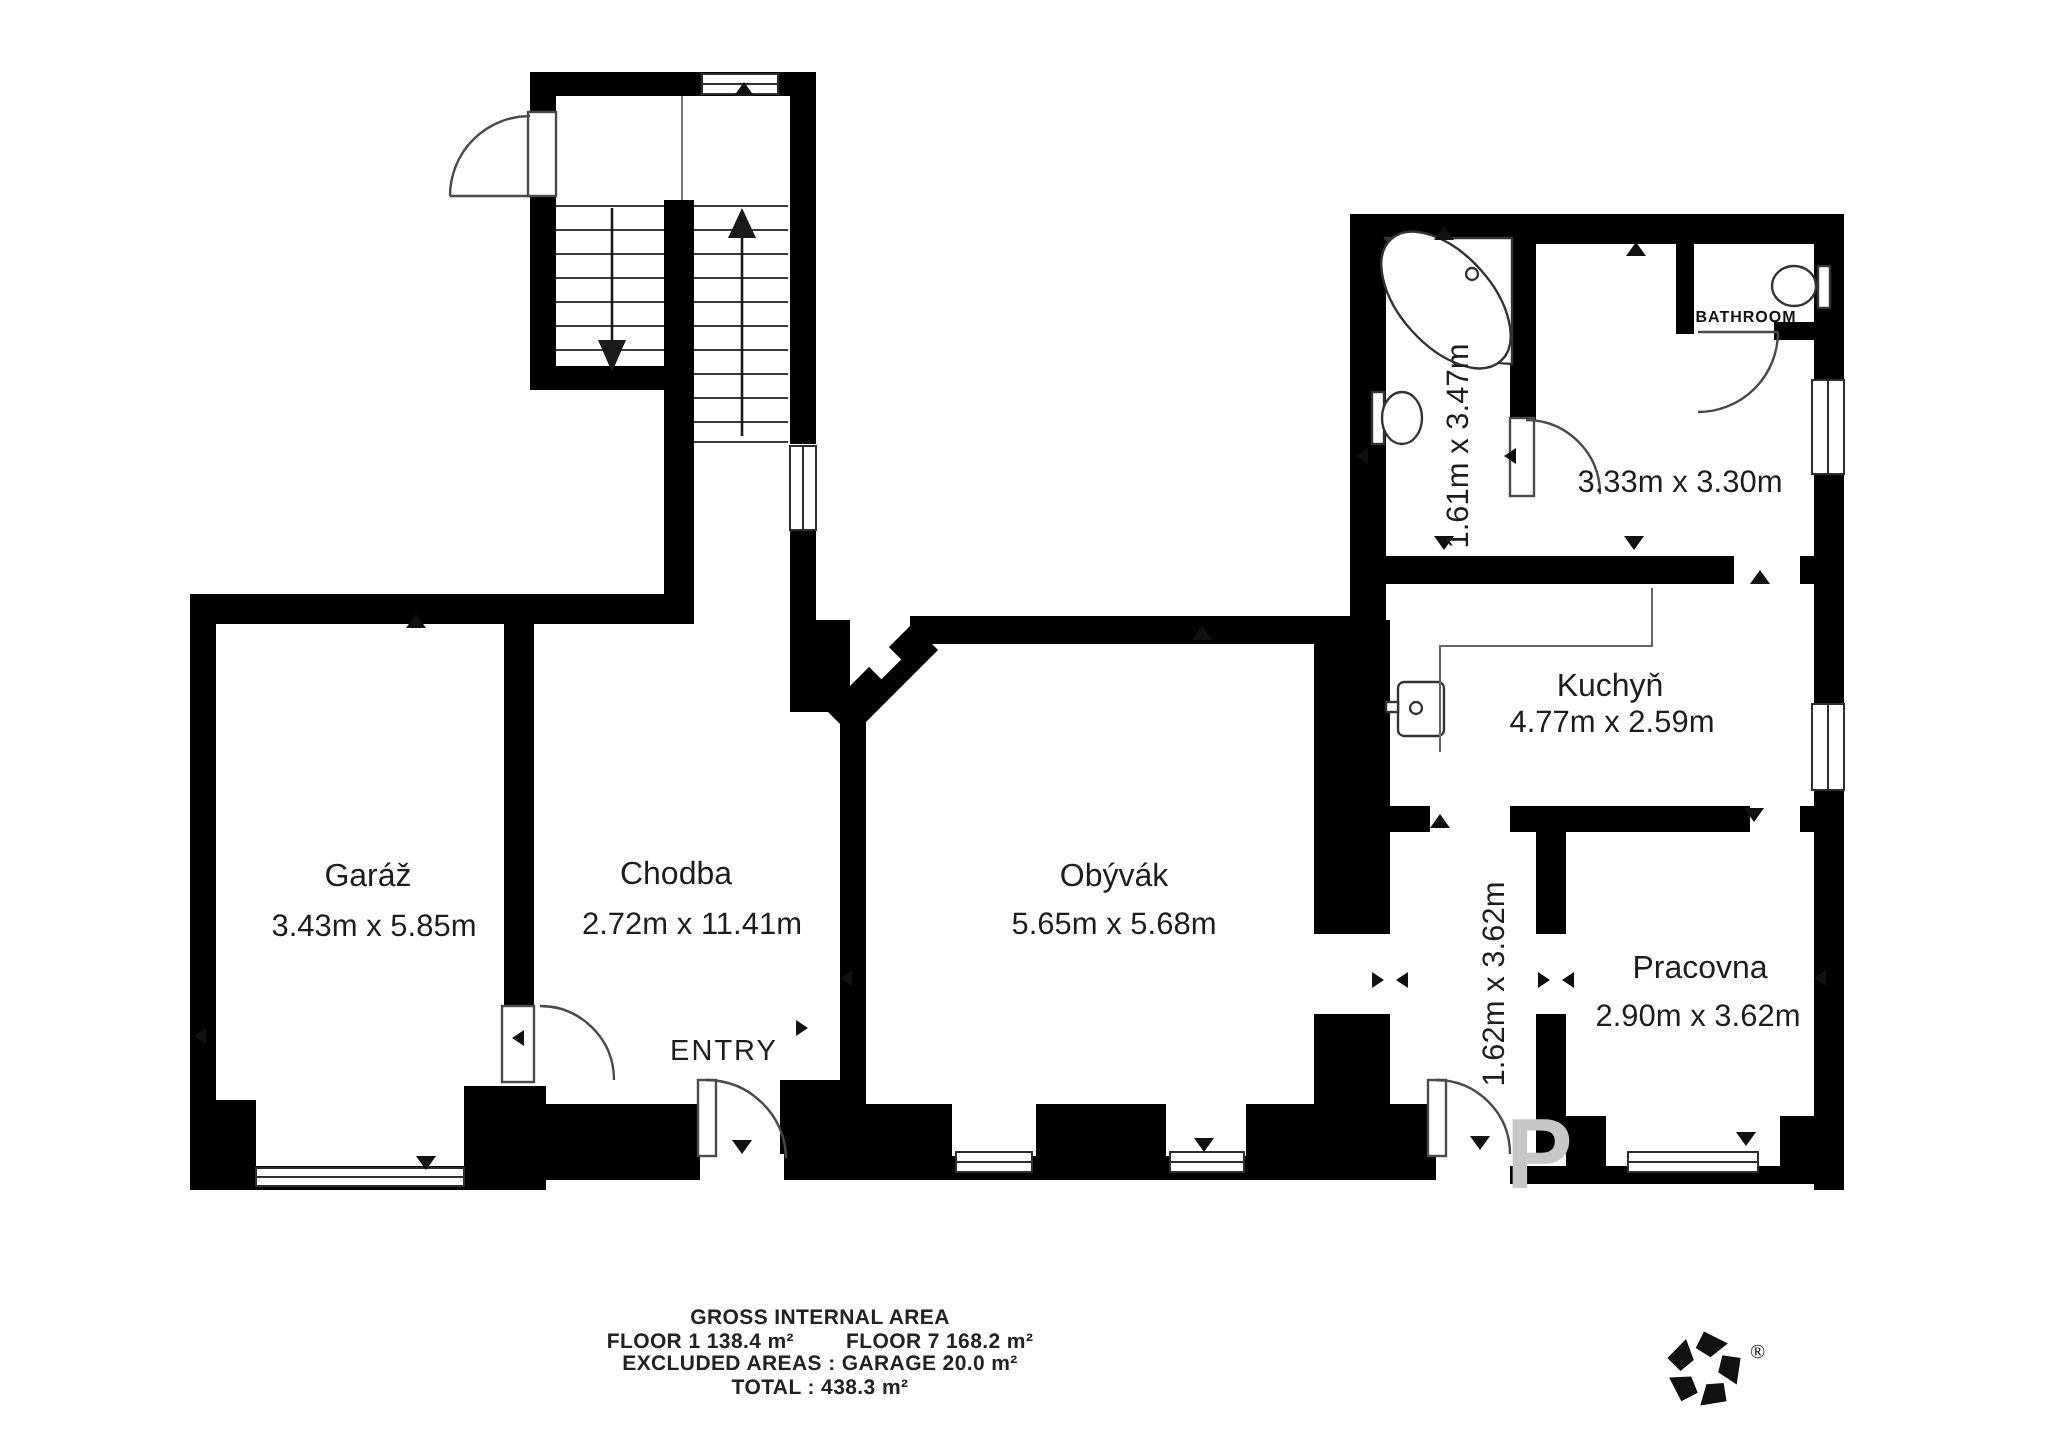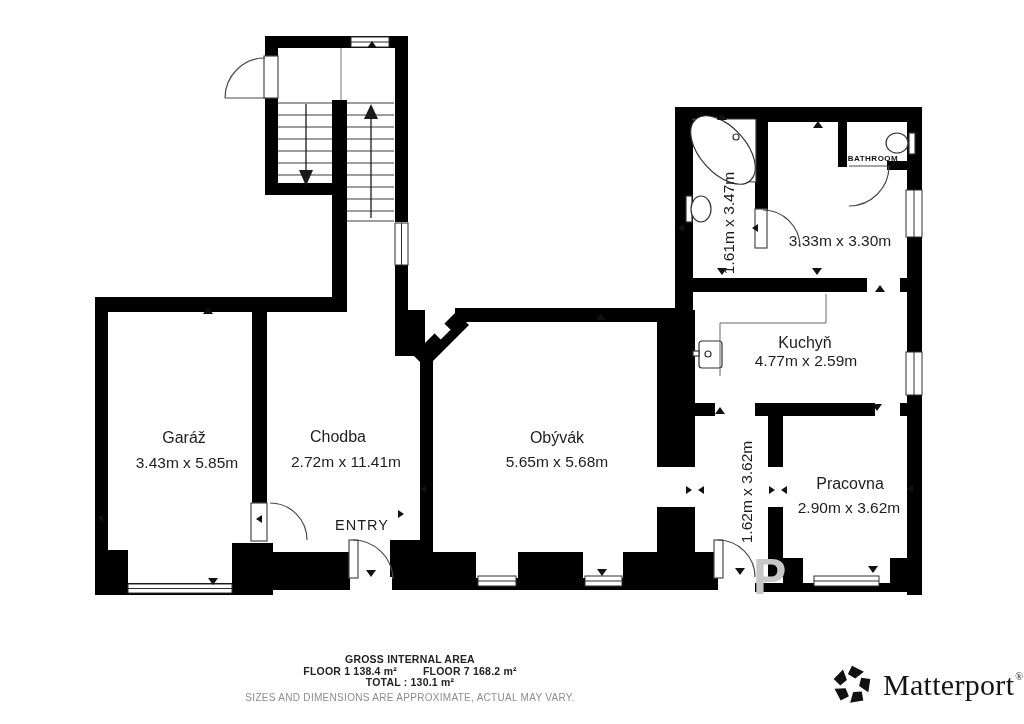--- a/index.html
+++ b/index.html
@@ -245,39 +245,38 @@
 
     <text class="tiny-label" x="873" y="161">BATHROOM</text>
 
     <text class="entry-label" x="362" y="530">ENTRY</text>
   </g>
 </svg>
 
 <div class="footer">
   <div class="f-line">GROSS INTERNAL AREA</div>
   <div class="f-line"><span>FLOOR 1 138.4 m²</span><span class="f-gap"></span><span>FLOOR 7 168.2 m²</span></div>
-  <div class="f-line">TOTAL :  130.1 m²</div>
-  <div class="f-muted">SIZES AND DIMENSIONS ARE APPROXIMATE, ACTUAL MAY VARY.</div>
+  <div class="f-line">EXCLUDED AREAS :  GARAGE 20.0 m²</div>
+  <div class="f-line">TOTAL :  438.3 m²</div>
 </div>
 
 <div class="brand">
   <svg width="44" height="44" viewBox="0 0 48 48" fill="#111">
     <g>
           <polygon points="24,3 37,9.5 27.5,17 19.5,12"></polygon>
         </g>
     <g transform="rotate(72 24 24)">
           <polygon points="24,3 37,9.5 27.5,17 19.5,12"></polygon>
         </g>
     <g transform="rotate(144 24 24)">
           <polygon points="24,3 37,9.5 27.5,17 19.5,12"></polygon>
         </g>
     <g transform="rotate(216 24 24)">
           <polygon points="24,3 37,9.5 27.5,17 19.5,12"></polygon>
         </g>
     <g transform="rotate(288 24 24)">
           <polygon points="24,3 37,9.5 27.5,17 19.5,12"></polygon>
         </g>
   </svg>
-  <span class="brand-name">Matterport</span>
       <span class="brand-reg">®</span>
 </div>
 
 </div>
 
 </body></html>

